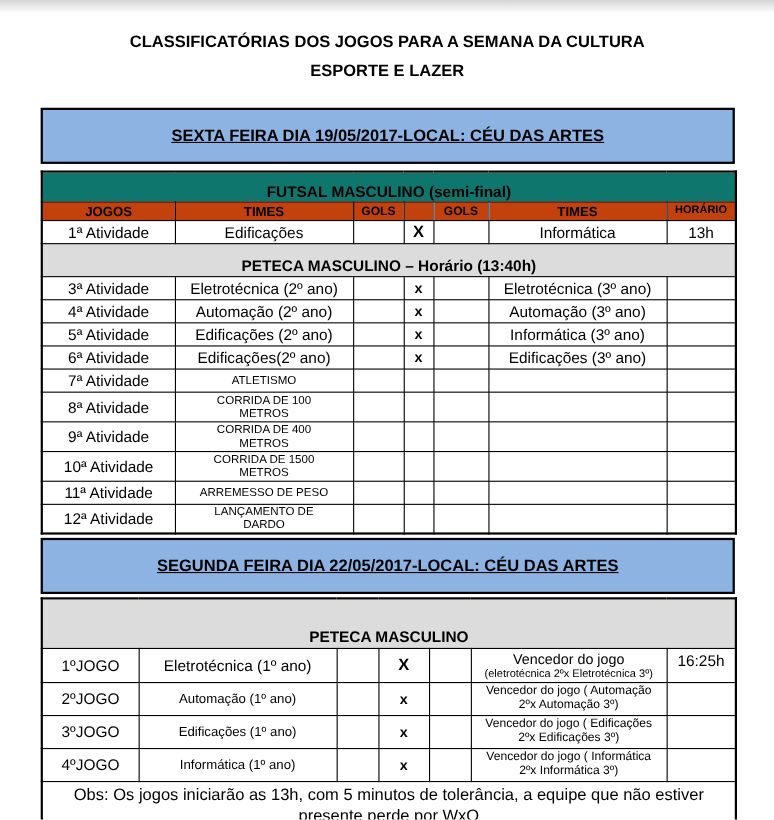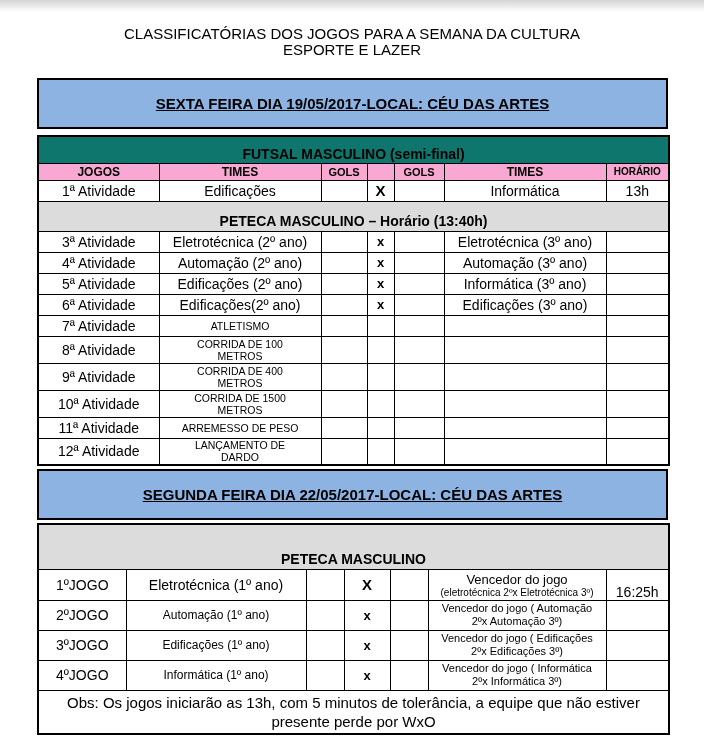--- a/index.html
+++ b/index.html
@@ -11,23 +11,23 @@
     position: relative;
     overflow: hidden;
   }
   .top-shade {
     width: 704px; height: 12px;
     background: linear-gradient(to bottom, #d4d4d4, #ffffff);
   }
   .doc-title {
     margin-top: 14px;
     text-align: center;
-    font-weight: normal;
+    font-weight: bold;
     font-size: 15px;
-    line-height: 16px;
+    line-height: 26px;
     white-space: pre-line;
   }
   .doc { width: 631px; margin-left: 37px; }
   .banner {
     margin-top: 20px;
     border: 2px solid #000;
     background: #8DB3E2;
     text-align: center;
     font-weight: bold;
     font-size: 15px;
@@ -54,40 +54,40 @@
   .section-hdr td {
     border-bottom: 1px solid #000;
     font-weight: bold;
     font-size: 14px;
     height: 27px;
     vertical-align: bottom;
     padding-bottom: 1px;
     background: #0f766e;
   }
   .gray { background: #dcdcdc; }
-  .colhdr td { font-weight: bold; font-size: 12px; height: 17px; background: #f9a8d4; }
+  .colhdr td { font-weight: bold; font-size: 12px; height: 17px; background: #c2410c; }
   .colhdr td.small-hdr { font-size: 11px; }
   .colhdr td.tiny-hdr { font-size: 10px; }
   .band td {
     font-weight: bold; font-size: 14px;
     height: 30px; vertical-align: bottom; padding-bottom: 2px;
   }
   tr.r td { height: 21px; }
   tr.r2 td { height: 26px; vertical-align: top; padding-top: 1px; }
   tr.tall td { height: 27px; }
   .xmark { font-weight: bold; font-size: 13px; }
   .xmark-big { font-weight: bold; font-size: 15px; }
   .small-ev { font-size: 10.5px; line-height: 12px; white-space: pre-line; margin-left: 20px; }
   .t2-row1 td { height: 31px; margin-top: 24px; }
   .t2-row td { height: 30px; }
   .t2-time-small { font-size: 12px; }
   .venc-main { display: block; font-size: 13px; line-height: 15px; }
   .venc-sub { display: block; font-size: 10px; line-height: 11px; }
   .venc-small { font-size: 11px; line-height: 13px; white-space: pre-line; }
-  .horario-top { vertical-align: top; padding-top: 14px; }
+  .horario-top { vertical-align: top; padding-top: 2px; }
   .obs td {
     font-size: 15px; line-height: 19px;
     height: 42px; padding: 2px 4px;
     text-align: center;
   }
 </style>
 </head>
 <body>
 
 <div class="top-shade"></div>

